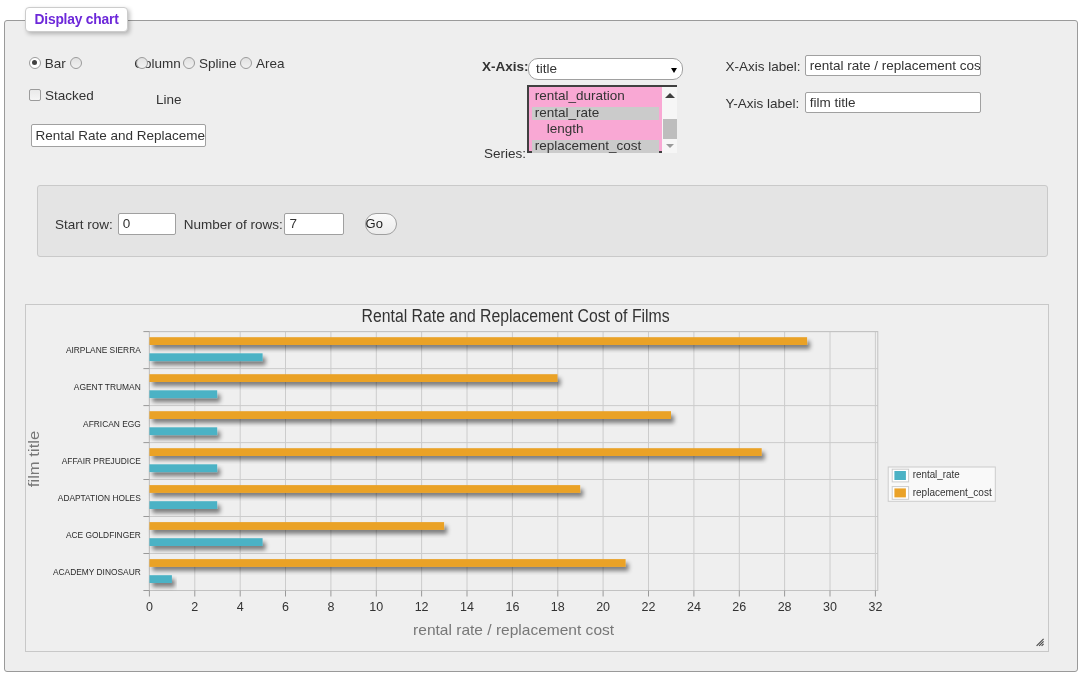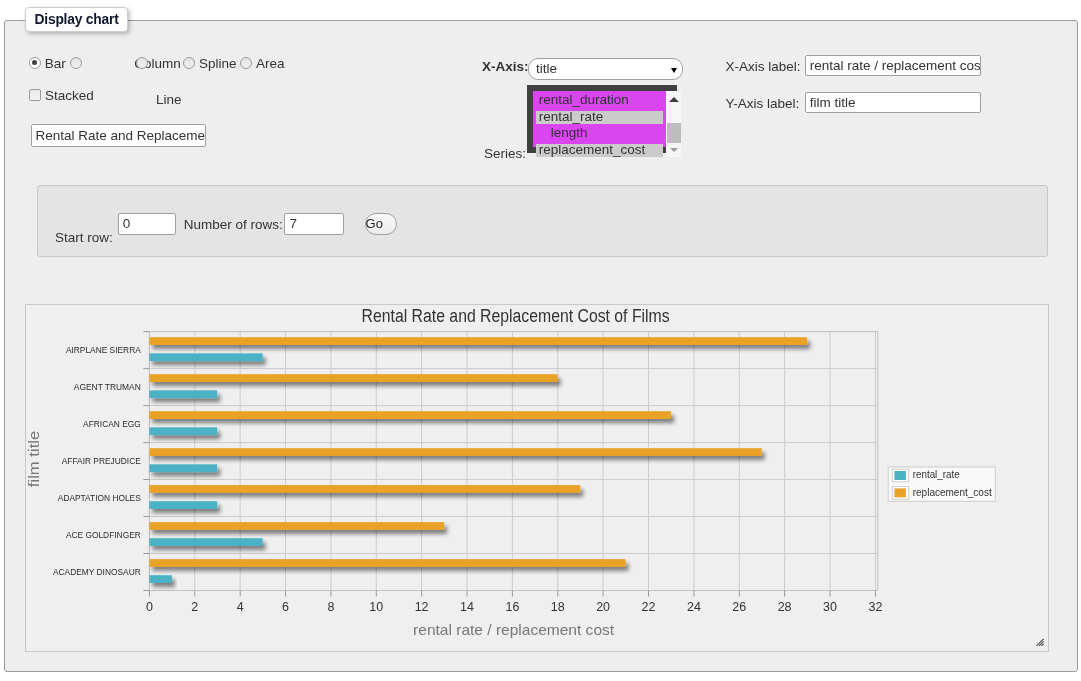--- a/index.html
+++ b/index.html
@@ -14,21 +14,21 @@
 .radio.sel::after { content:""; position:absolute; left:2.5px; top:2.5px; width:5px; height:5px;
   background:#424242; border-radius:50%; }
 .checkbox { position:absolute; width:12px; height:12px; border:1px solid #9b9b9b; border-radius:2px;
   background:linear-gradient(#e9e9e9,#f5f5f5); }
 </style></head>
 <body>
 
 <div class="abs" style="left:4px;top:20px;width:1074px;height:652px;background:#eeeeee;border:1px solid #9a9a9a;border-radius:3px;"></div>
 
 <div class="abs" style="left:24.8px;top:7px;width:103.5px;height:25px;background:#fff;border:1px solid #ccc;border-radius:4px;
- box-shadow:2px 2px 4px rgba(0,0,0,0.25);font-weight:bold;font-size:13.8px;letter-spacing:-0.2px;line-height:23px;text-align:center;color:#0f172a;">Display chart</div>
+ box-shadow:2px 2px 4px rgba(0,0,0,0.25);font-weight:bold;font-size:13.8px;letter-spacing:-0.2px;line-height:23px;text-align:center;color:#6d28d9;">Display chart</div>
 
 <div class="radio sel" style="left:28.7px;top:56.5px;"></div>
 <div class="lbl" style="left:44.7px;top:55.6px;">Bar</div>
 <div class="radio" style="left:70.3px;top:56.5px;"></div>
 <div class="lbl" style="left:86.3px;top:55.6px;margin-left:48px;">Column</div>
 <div class="radio" style="left:136.3px;top:56.5px;"></div>
 <div class="lbl" style="left:156px;top:55.6px;margin-top:36px;">Line</div>
 <div class="radio" style="left:183px;top:56.5px;"></div>
 <div class="lbl" style="left:199px;top:55.6px;">Spline</div>
 <div class="radio" style="left:240px;top:56.5px;"></div>
@@ -38,42 +38,42 @@
 <div class="lbl" style="left:45px;top:87.6px;">Stacked</div>
 
 <input type="text" value="Rental Rate and Replacement Cost of Films" style="left: 30.5px; top: 124px; width: 175.3px; height: 23.3px;">
 
 <div class="lbl" style="left:482px;top:59.4px;font-weight:bold;">X-Axis:</div>
 <div class="abs" style="left:528px;top:58px;width:155px;height:21.7px;background:#fff;border:1px solid #a0a0a0;border-radius:10px;">
   <div class="abs" style="left:7px;top:1.6px;">title</div>
   <div class="abs" style="left:142px;top:8.5px;width:0;height:0;border-left:3.8px solid transparent;border-right:3.8px solid transparent;border-top:5px solid #000;"></div>
 </div>
 
-<div class="abs" style="left:527.2px;top:85.2px;width:150px;height:68.3px;background:#d946ef;border:6px solid #404040;">
+<div class="abs" style="left:527.2px;top:85.2px;width:150px;height:68.3px;background:#f9a8d4;border:2px solid #404040;">
   <div class="abs" style="left:5.5px;top:1px;width:127px;height:16.6px;line-height:16.6px;">rental_duration</div>
   <div class="abs" style="left:3.3px;top:19.5px;width:126.2px;height:13.3px;background:#cbcbcb;"></div>
   <div class="abs" style="left:5.5px;top:17.6px;width:127px;height:16.6px;line-height:16.6px;">rental_rate</div>
   <div class="abs" style="left:5.5px;top:34.2px;width:127px;height:16.6px;line-height:16.6px;padding-left:12px;">length</div>
   <div class="abs" style="left:3.3px;top:52.6px;width:126.2px;height:13.3px;background:#cbcbcb;"></div>
   <div class="abs" style="left:5.5px;top:50.8px;width:127px;height:16.6px;line-height:16.6px;">replacement_cost</div>
 
   <div class="abs" style="left:133.3px;top:0;width:15px;height:66.3px;background:#f6f6f6;"></div>
   <div class="abs" style="left:135.6px;top:6.2px;width:0;height:0;border-left:5.3px solid transparent;border-right:5.3px solid transparent;border-bottom:5.2px solid #3f3f3f;"></div>
   <div class="abs" style="left:133.9px;top:32px;width:13.5px;height:19.4px;background:#bdbdbd;"></div>
   <div class="abs" style="left:136.6px;top:57.3px;width:0;height:0;border-left:4.2px solid transparent;border-right:4.2px solid transparent;border-top:4.3px solid #9a9a9a;"></div>
 </div>
 <div class="lbl" style="left:484px;top:146px;">Series:</div>
 
 <div class="lbl" style="left:725.5px;top:59.4px;">X-Axis label:</div>
 <input type="text" value="rental rate / replacement cost" style="left: 804.7px; top: 55.2px; width: 176.3px; height: 21.2px;">
 <div class="lbl" style="left:725.5px;top:96.4px;">Y-Axis label:</div>
 <input type="text" value="film title" style="left: 804.7px; top: 92.2px; width: 176.3px; height: 20.9px;">
 
 <div class="abs" style="left:37px;top:185px;width:1011px;height:72px;background:#e4e4e4;border:1px solid #c9c9c9;border-radius:3px;"></div>
-<div class="lbl" style="left:55px;top:217.4px;margin-top:13px;">Start row:</div>
+<div class="lbl" style="left:55px;top:217.4px;">Start row:</div>
 <input type="text" value="0" style="left: 117.8px; top: 212.8px; width: 58.5px; height: 21.8px;">
 <div class="lbl" style="left:183.7px;top:217.4px;">Number of rows:</div>
 <input type="text" value="7" style="left: 284.4px; top: 212.8px; width: 59.3px; height: 21.8px;">
 <div class="abs" style="left:364.6px;top:213.4px;width:32.6px;height:21.7px;border:1px solid #9f9f9f;border-radius:11px;
  background:linear-gradient(#fafafa,#ececec);line-height:20px;font-size:13px;color:#222;">Go</div>
 
 <div class="abs" style="left:25px;top:304px;width:1024px;height:348px;background:#efefef;border:1px solid #c8c8c8;">
 <svg width="1023" height="347" viewBox="0 0 1023 347" xmlns="http://www.w3.org/2000/svg" style="position:absolute;left:0;top:0">
 <defs>
         <filter id="bs" x="-20%" y="-50%" width="140%" height="250%">

